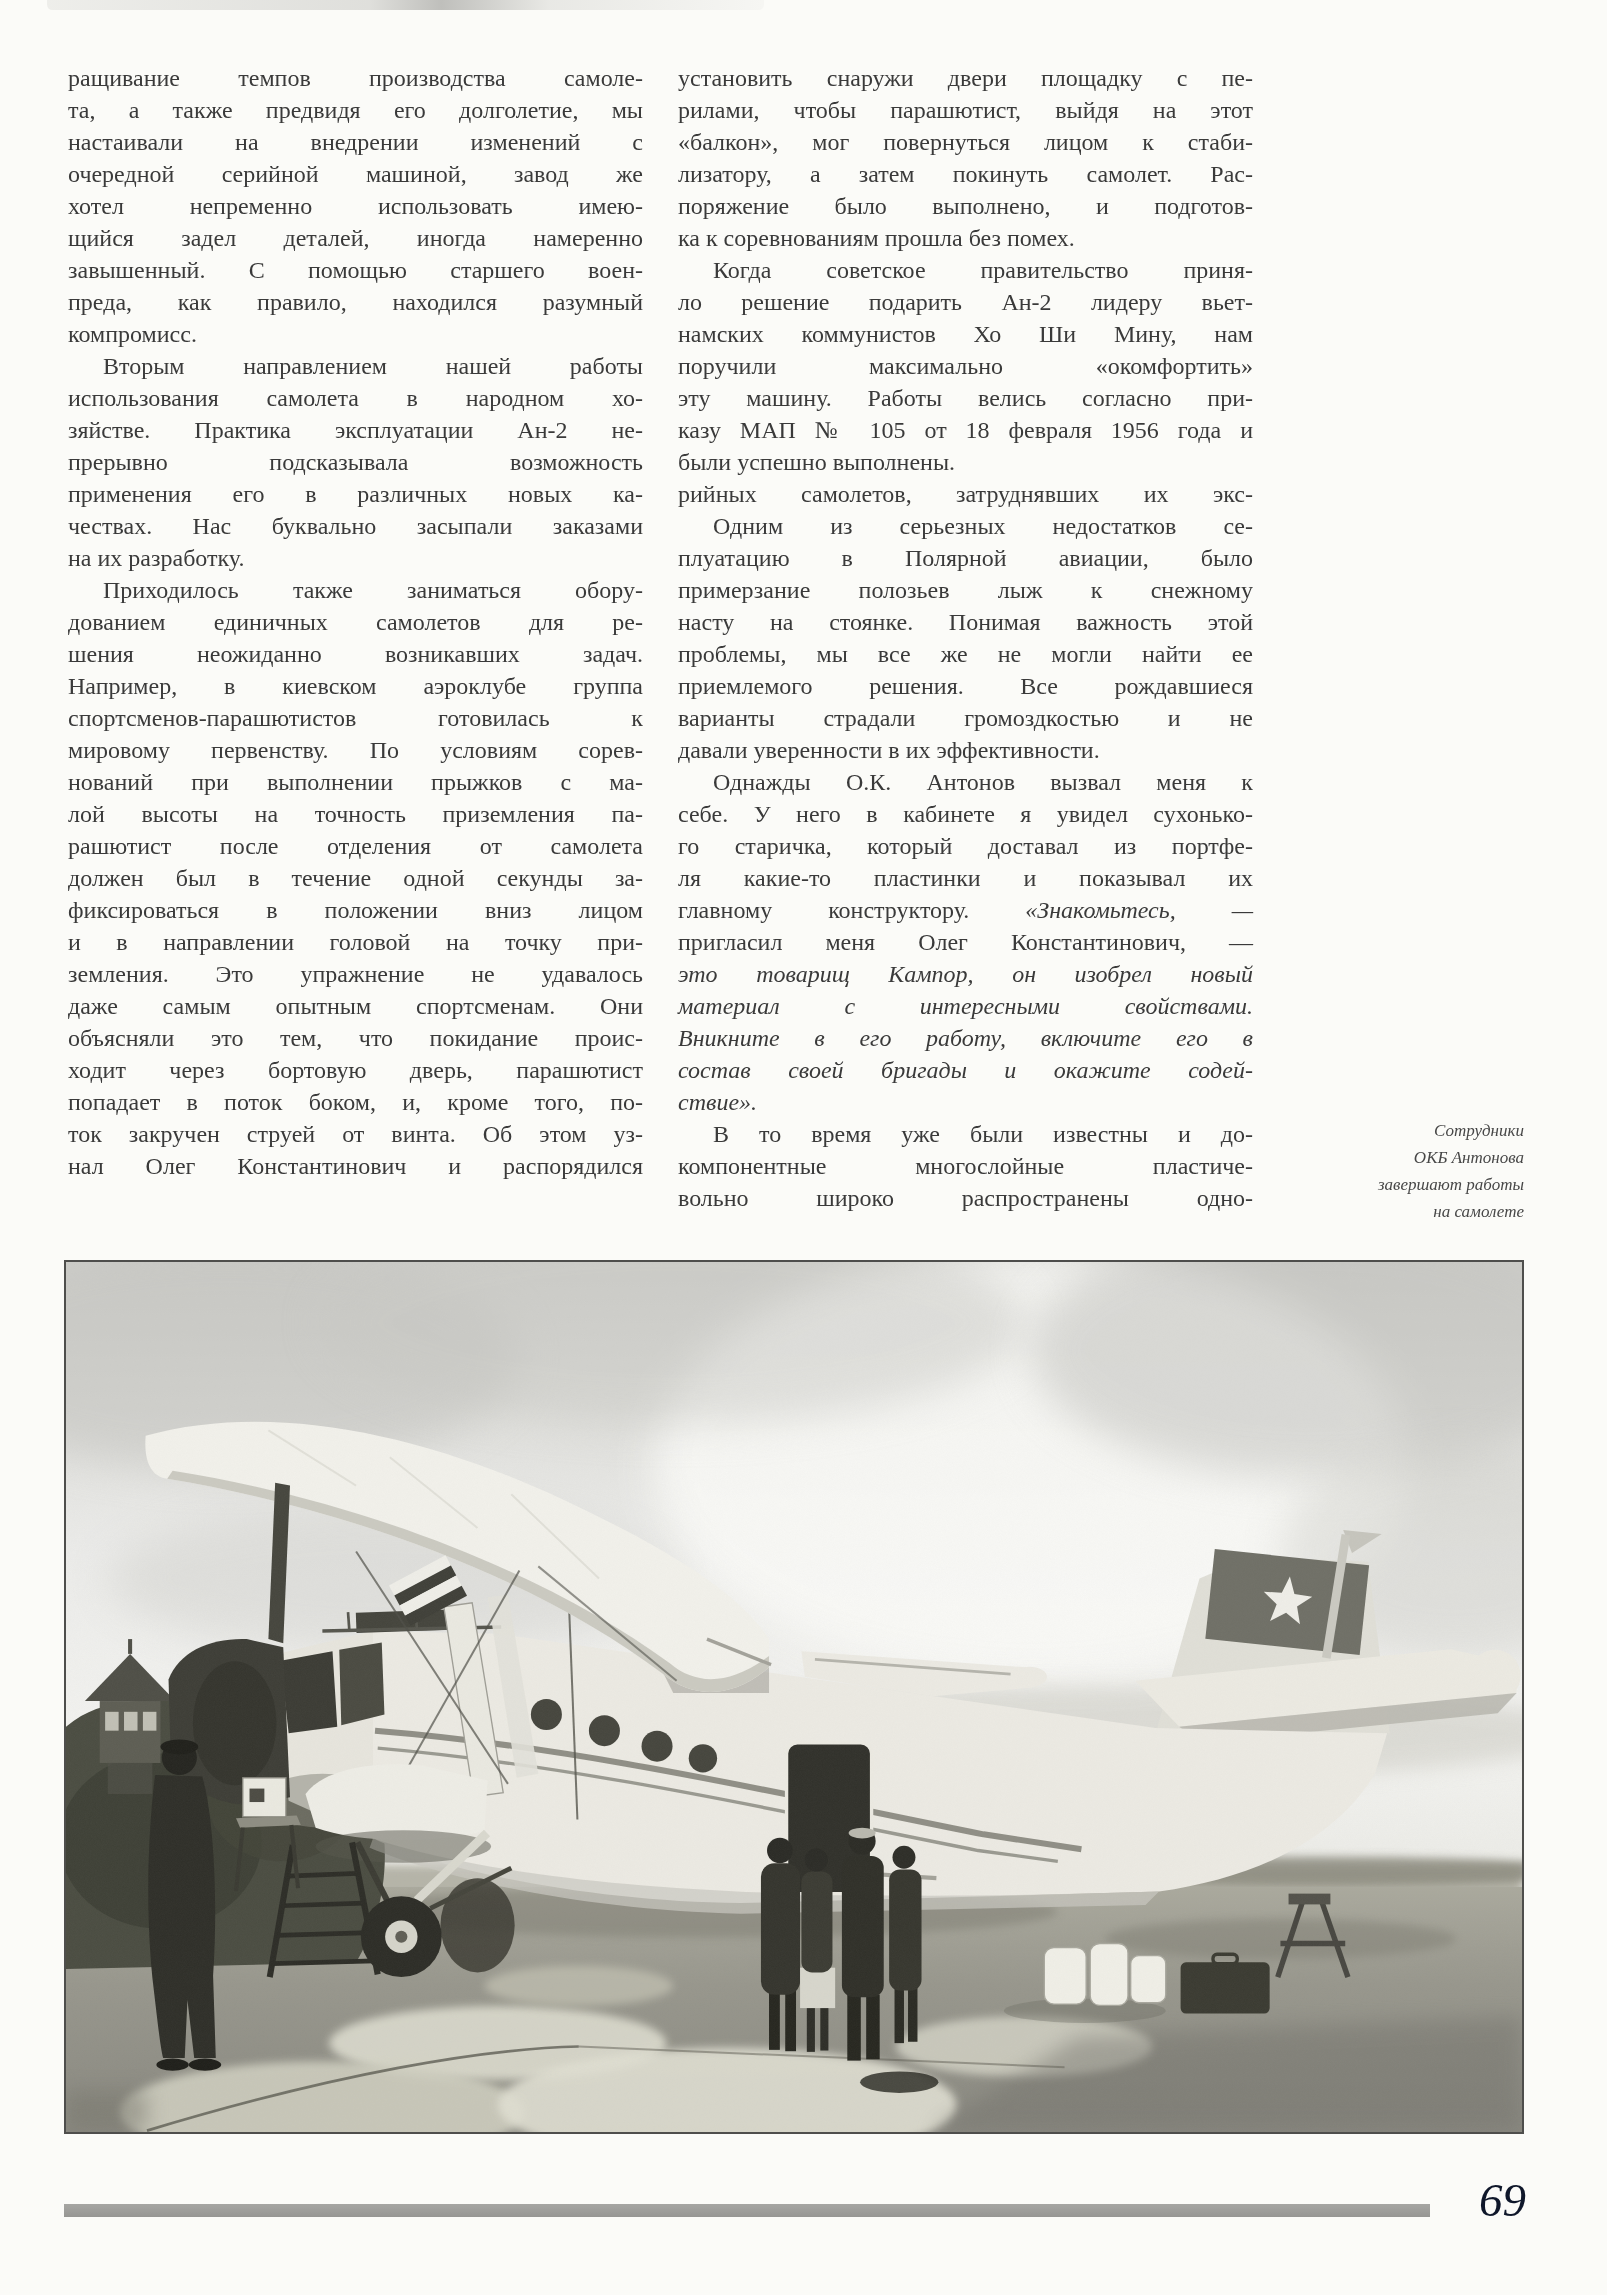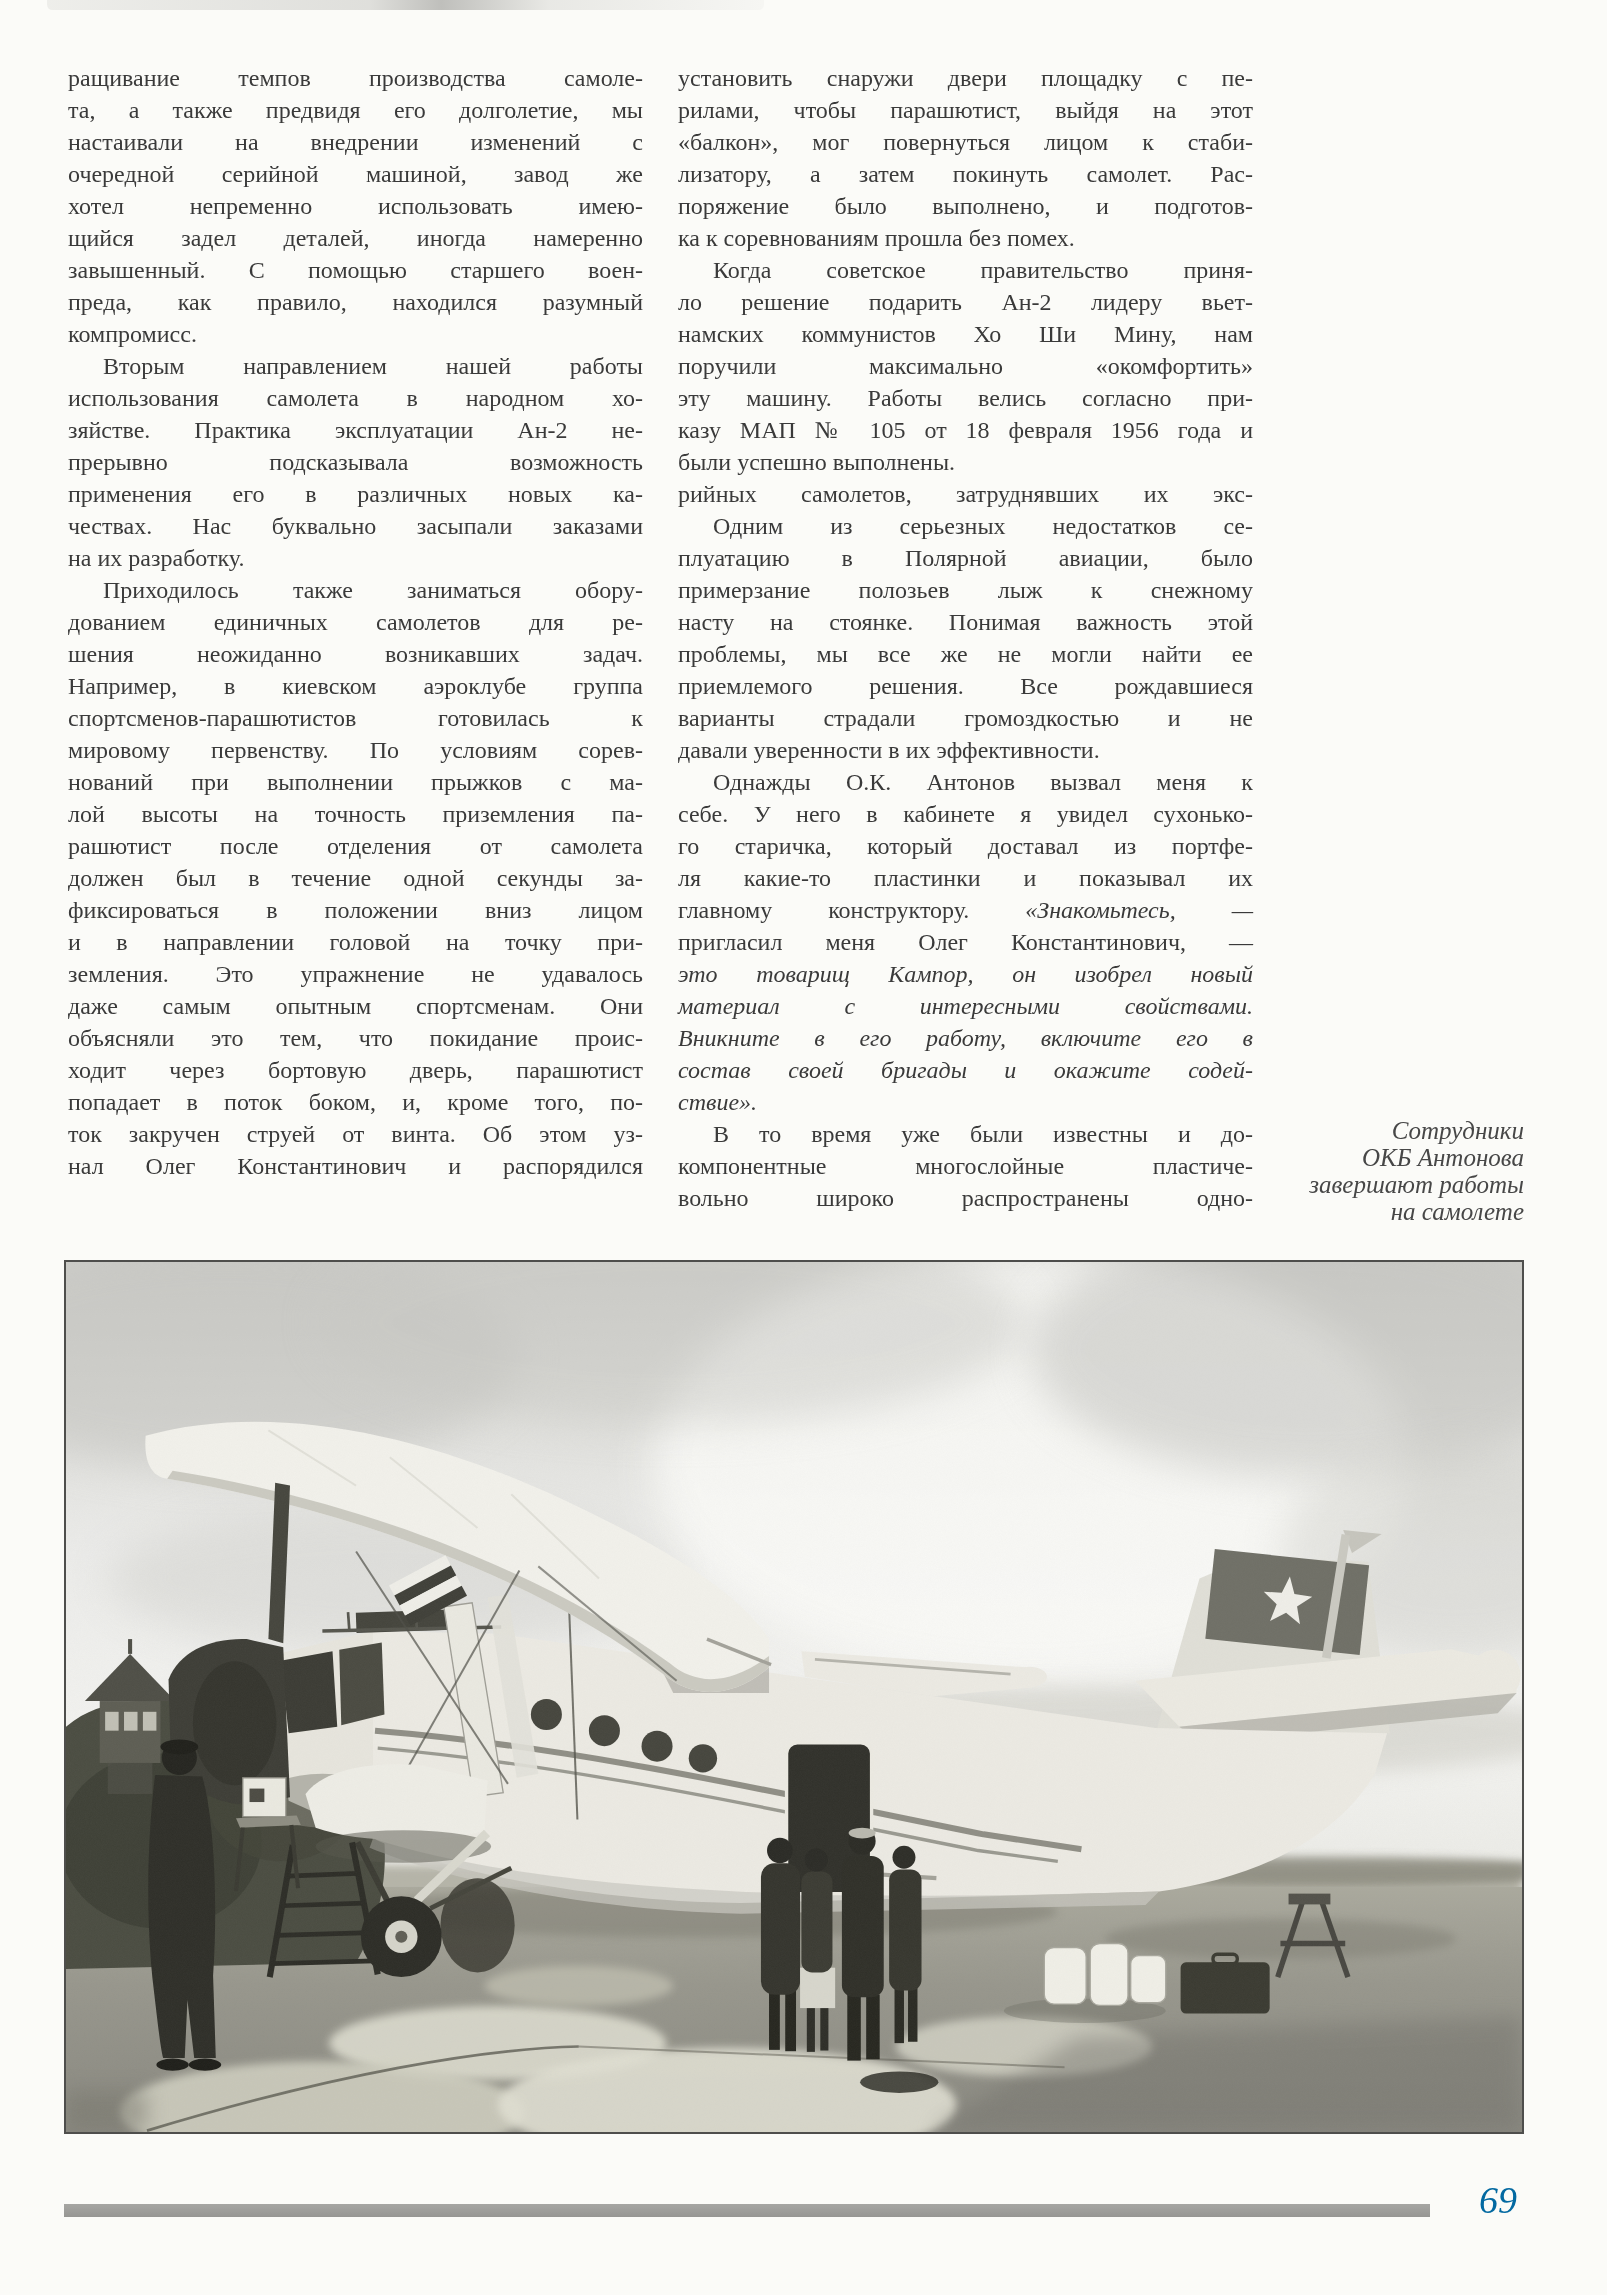--- a/index.html
+++ b/index.html
@@ -9,28 +9,28 @@
         background:linear-gradient(90deg,#e3e3df 0%,#c8c8c4 45%,#8e8e8a 55%,#d9d9d5 70%,#f2f2ef 100%);
         opacity:.55;border-radius:0 0 5.4px 5.4px;}
   .col{position:absolute;top:62px;width:575px;}
   .col-left{left:68px;}
   .col-right{left:678px;}
   .ln{font-size:24px;line-height:32px;height:32px;text-align:justify;text-align-last:justify;}
   .ln.last{text-align:left;text-align-last:left;}
   .ln.ind{padding-left:35px;box-sizing:border-box;}
   .em{font-style:italic;}
   .caption{position:absolute;left:1263px;top:1117px;width:261px;text-align:right;
-        font-style:italic;font-size:25px;line-height:27px;color:#474747;}
+        font-style:italic;font-size:17px;line-height:27px;color:#474747;}
   .photo-frame{position:absolute;left:64px;top:1260px;width:1460px;height:874px;
         border:2px solid #4e4e4c;box-sizing:border-box;background:#e9e9e6;}
   .photo-frame svg{display:block;width:100%;height:100%;}
   .footer-rule{position:absolute;left:64px;top:2204px;width:1366px;height:13px;
         background:linear-gradient(180deg,#a6a6a3,#969693);}
   .page-num{position:absolute;left:1479px;top:2180px;font-style:italic;
-        font-size:38px;line-height:41px;color:#0369a1;}
+        font-size:47px;line-height:41px;color:#0f172a;}
 </style>
 </head>
 <body>
 
 <div class="page">
 
   <div class="scan-smudge"></div>
 
   <div class="col col-left">
       <div class="ln">ращивание темпов производства самоле-</div>

